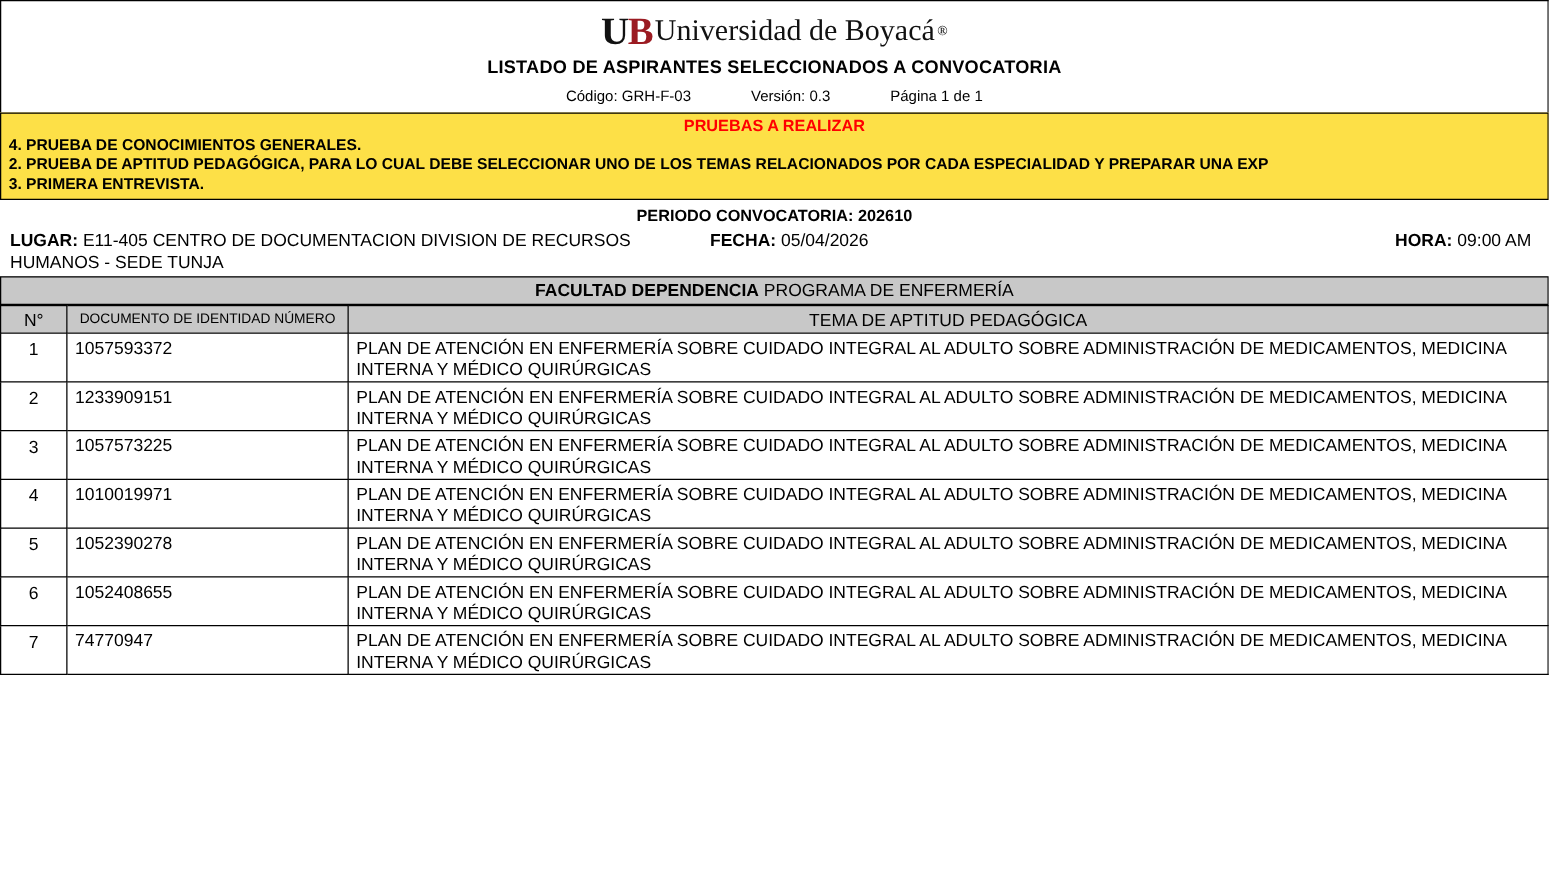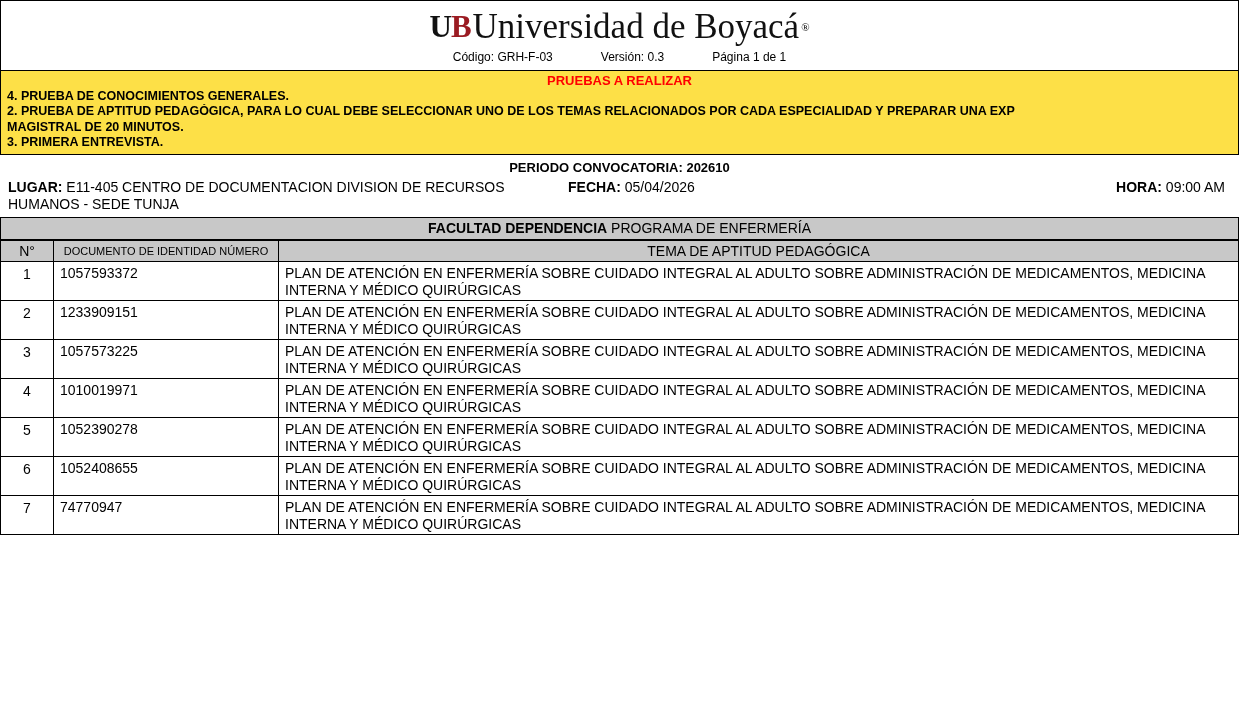--- a/index.html
+++ b/index.html
@@ -41,21 +41,21 @@
     letter-spacing: -1px;
     line-height: 1;
     color: #111;
     position: relative;
     display: inline-block;
   }
   .ub-mark .u { color: #111; }
   .ub-mark .b { color: #9b1b22; }
   .ub-name {
     font-family: "Liberation Serif", serif;
-    font-size: 35px;
+    font-size: 24px;
     line-height: 1;
     color: #111;
   }
   .ub-reg {
     font-family: "Liberation Serif", serif;
     font-size: 11px;
     vertical-align: super;
   }
   .doc-title {
     font-size: 14.5px;
@@ -173,38 +173,38 @@
 <body>
 
 <div class="page">
 
   <div class="header-box">
     <div class="logo-line">
       <span class="ub-mark"><span class="u">U</span><span class="b">B</span></span>
       <span class="ub-name">Universidad de Boyacá</span>
       <span class="ub-reg">®</span>
     </div>
+    <div class="doc-title">LISTADO DE ASPIRANTES SELECCIONADOS A CONVOCATORIA</div>
     <div class="meta-line">
       <span>
         <span>Código:</span>
         <span>GRH-F-03</span>
       </span>
       <span>
         <span>Versión:</span>
         <span>0.3</span>
       </span>
       <span>Página 1 de 1</span>
     </div>
   </div>
 
   <div class="pruebas-box">
     <div class="pruebas-title">PRUEBAS A REALIZAR</div>
     <div class="pruebas-item">4. PRUEBA DE CONOCIMIENTOS GENERALES.</div>
     <div class="pruebas-item">2. PRUEBA DE APTITUD PEDAGÓGICA, PARA LO CUAL DEBE SELECCIONAR UNO DE LOS TEMAS RELACIONADOS POR CADA ESPECIALIDAD Y PREPARAR UNA EXP</div>
-    <div class="pruebas-item">MAGISTRAL DE 20 MINUTOS.</div>
     <div class="pruebas-item">3. PRIMERA ENTREVISTA.</div>
   </div>
 
   <div class="periodo">
     <span>PERIODO CONVOCATORIA:</span>
     <span>202610</span>
   </div>
 
   <div class="lfh">
     <div class="col-lugar">

